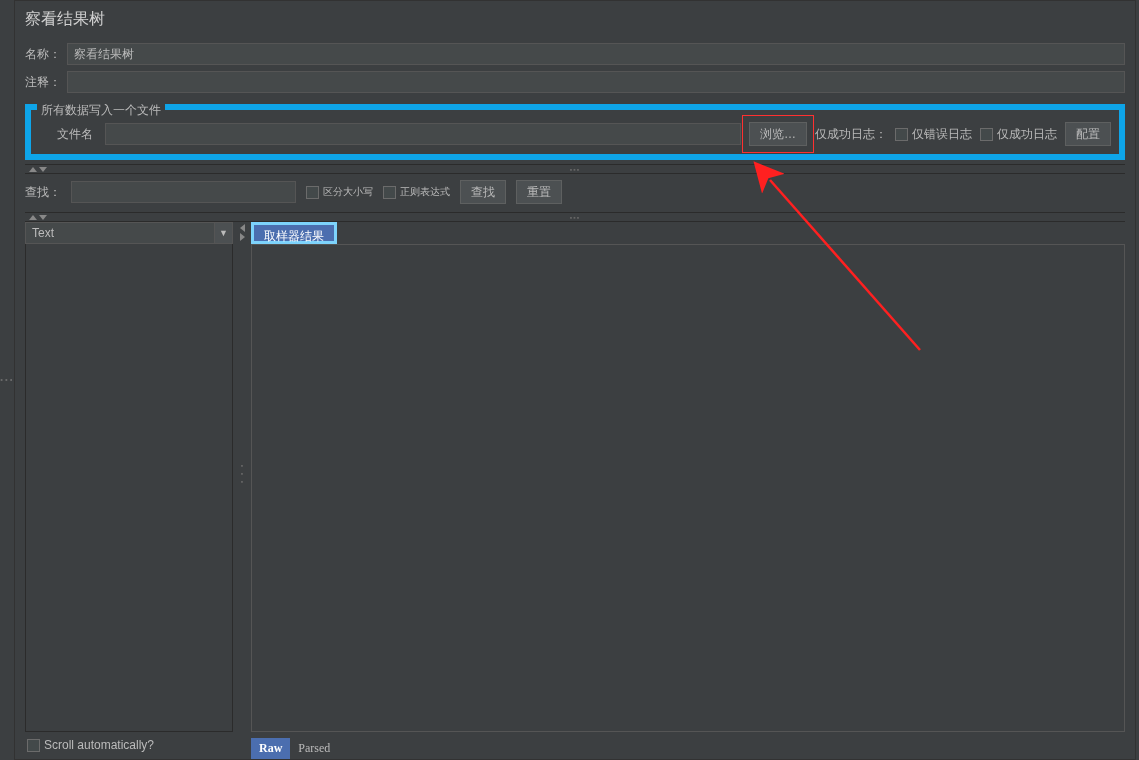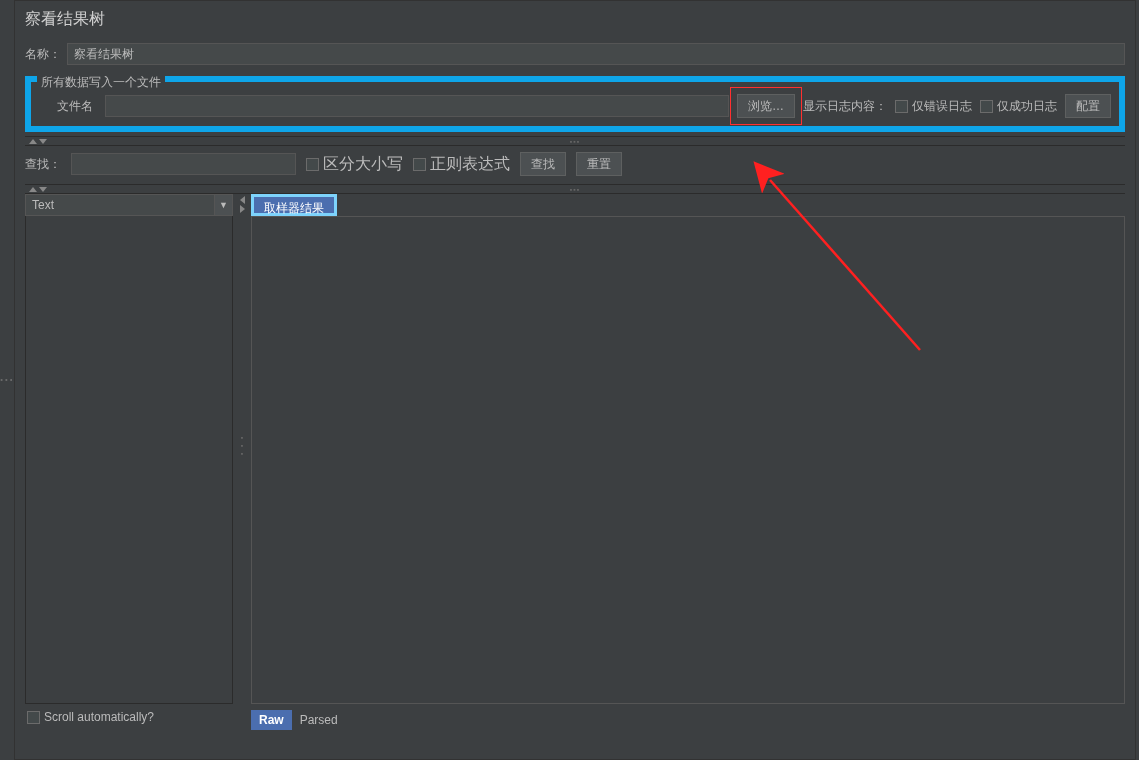--- a/index.html
+++ b/index.html
@@ -154,21 +154,21 @@
   }
   .search-label { min-width: 36px; }
   .search-input {
     width: 225px;
     background: #45494a;
     border: 1px solid #555;
     height: 22px;
     padding: 0 6px;
     color: #bbbbbb;
   }
-  .small-chk-label { font-size: 16px; font-family: Liberation Serif, serif; }
+  .small-chk-label { font-size: 10px; font-family: Liberation Serif, serif; }
   .main-split {
     display: flex;
     margin: 0 10px;
     height: 510px;
     position: relative;
   }
   .left-pane {
     width: 208px;
     display: flex;
     flex-direction: column;
@@ -248,20 +248,21 @@
     margin-left: 18px;
     display: flex;
     gap: 0;
   }
   .bot-tab {
     padding: 3px 8px;
     color: #bbb;
     background: #3c3f41;
     font-size: 12px;
     cursor: pointer;
+    font-family: Liberation Serif, serif;
   }
   .bot-tab.active {
     background: #4b6eaf;
     color: #fff;
     font-weight: bold;
   }
   
   .annot-arrow {
     position: absolute;
     left: 740px;
@@ -276,28 +277,32 @@
 
 <div class="outer-border">
 
   <div class="title">察看结果树</div>
 
   <div class="form-row">
     <span class="form-label">名称：</span>
     <input class="text-input" value="察看结果树" style="">
   </div>
 
+  <div class="form-row">
+    <span class="form-label">注释：</span>
+    <input class="text-input" value="" style="">
+  </div>
 
   <div class="fieldset">
     <div class="fieldset-legend">所有数据写入一个文件</div>
     <div class="file-row">
       <span class="file-label">文件名</span>
       <input class="file-input" value="" style="">
       <button class="btn browse-highlight">浏览…</button>
-      <span>显示日志内容：</span>
+      <span>仅成功日志：</span>
       <label class="checkbox-wrap">
         <span class="chk"></span>
         <span>仅错误日志</span>
       </label>
       <label class="checkbox-wrap">
         <span class="chk"></span>
         <span>仅成功日志</span>
       </label>
       <button class="btn">配置</button>
     </div>

